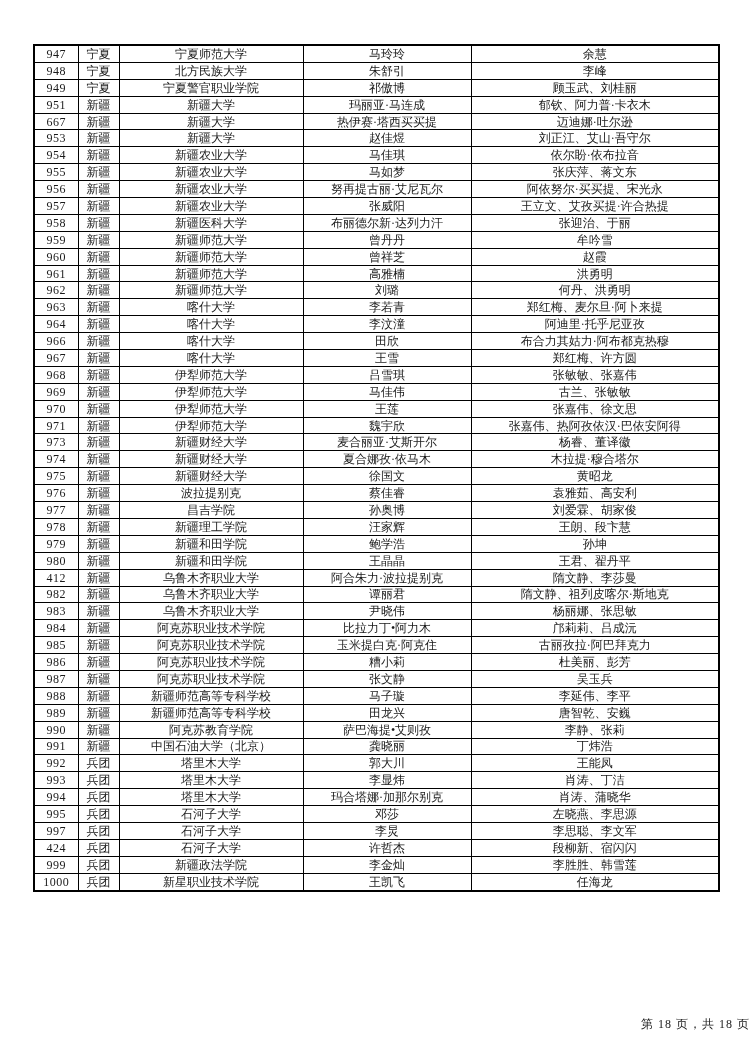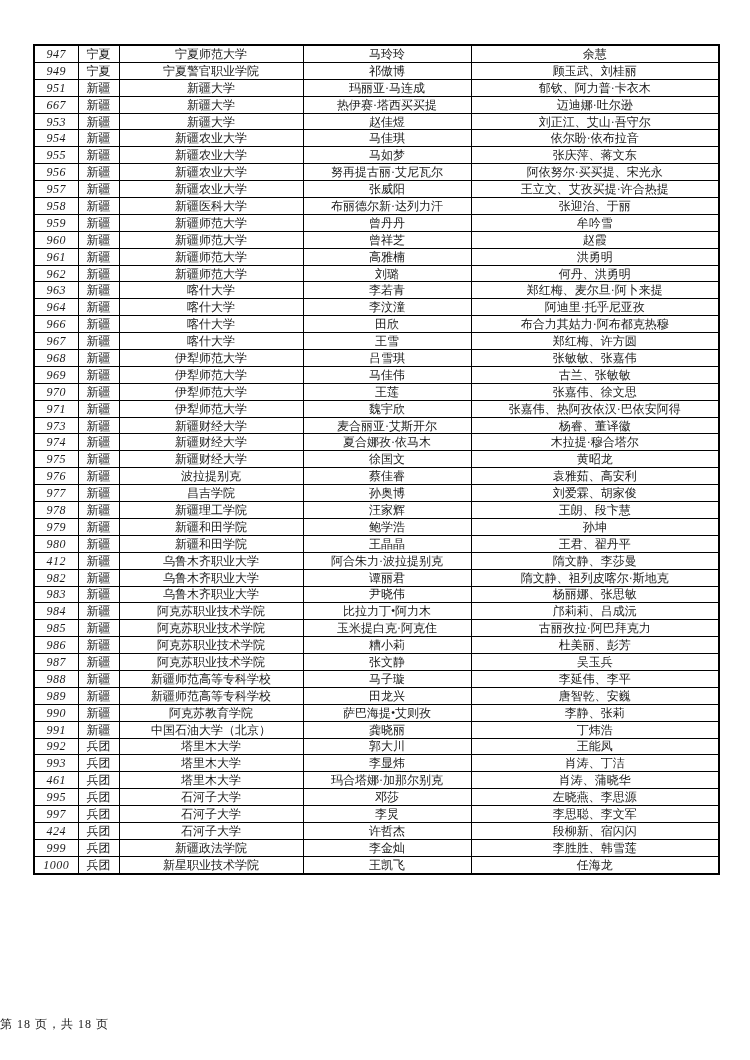--- a/index.html
+++ b/index.html
@@ -35,28 +35,27 @@
     padding: 0 2px;
     text-align: center;
     vertical-align: middle;
     white-space: nowrap;
     overflow: hidden;
     color: #1a1a1a;
   }
   td.num-cell {
     font-family: "Liberation Serif", "DejaVu Serif", serif;
     letter-spacing: 0.5px;
-    font-style: italic;
   }
   .footer {
     position: absolute;
     left: 0;
     top: 1016px;
     width: 750px;
-    text-align: left;
+    text-align: right;
     font-size: 12px;
     color: #1a1a1a;
     letter-spacing: 1px;
   }
 </style>
 </head>
 <body>
 
 <div class="page">
 
@@ -70,20 +69,27 @@
     </colgroup>
     <tbody>
     <tr>
       <td class="num-cell">947</td>
       <td>宁夏</td>
       <td>宁夏师范大学</td>
       <td>马玲玲</td>
       <td>余慧</td>
     </tr>
 
+    <tr>
+      <td class="num-cell">948</td>
+      <td>宁夏</td>
+      <td>北方民族大学</td>
+      <td>朱舒引</td>
+      <td>李峰</td>
+    </tr>
 
     <tr>
       <td class="num-cell">949</td>
       <td>宁夏</td>
       <td>宁夏警官职业学院</td>
       <td>祁傲博</td>
       <td>顾玉武、刘桂丽</td>
     </tr>
 
 
@@ -411,21 +417,21 @@
 
     <tr>
       <td class="num-cell">993</td>
       <td>兵团</td>
       <td>塔里木大学</td>
       <td>李显炜</td>
       <td>肖涛、丁洁</td>
     </tr>
 
     <tr>
-      <td class="num-cell">461</td>
+      <td class="num-cell">994</td>
       <td>兵团</td>
       <td>塔里木大学</td>
       <td>玛合塔娜·加那尔别克</td>
       <td>肖涛、蒲晓华</td>
     </tr>
 
     <tr>
       <td class="num-cell">995</td>
       <td>兵团</td>
       <td>石河子大学</td>

